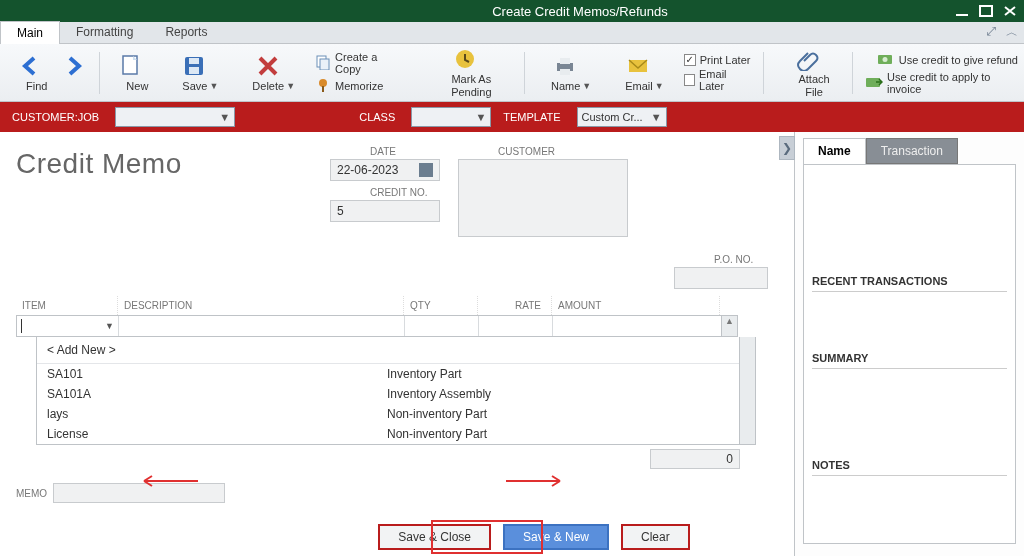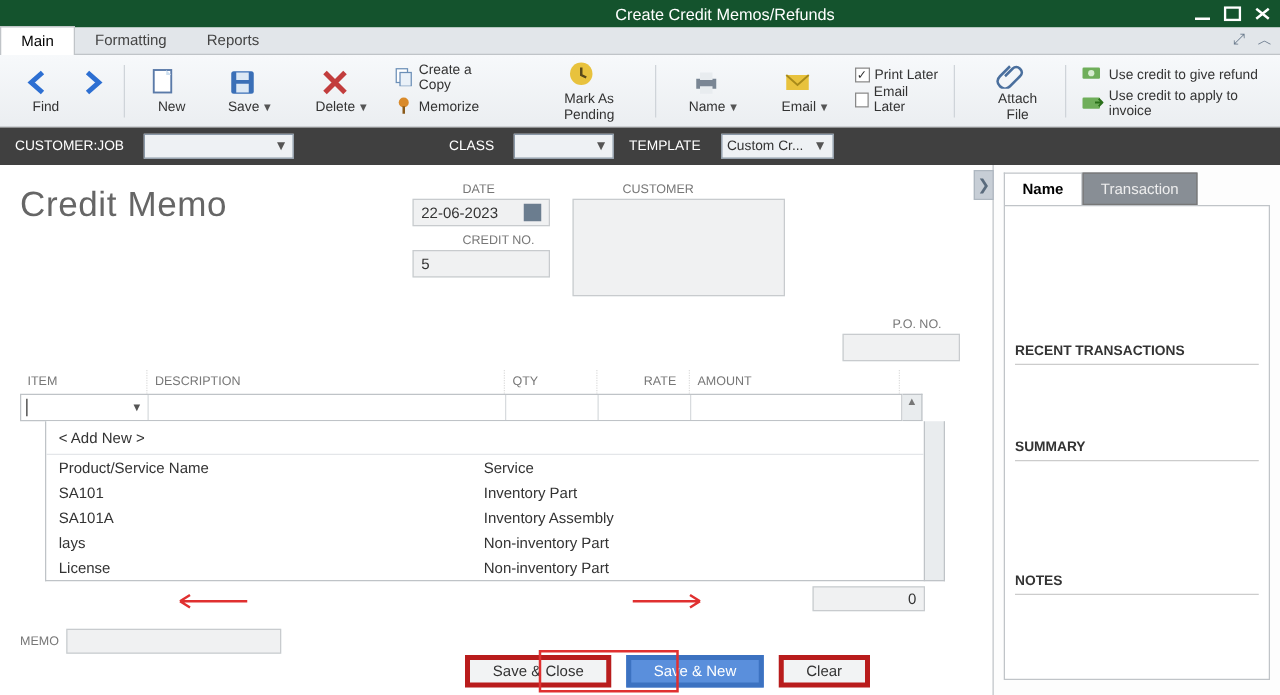--- a/index.html
+++ b/index.html
@@ -20,23 +20,23 @@
 
   .toolbar { background: linear-gradient(#f7f9fb,#ebeef1); height: 58px; display: flex; align-items: center; border-bottom: 1px solid #c0c4c8; padding-left: 6px; gap: 6px; }
   .tbtn { display: flex; flex-direction: column; align-items: center; justify-content: center; padding: 0 8px; height: 54px; gap: 2px; cursor: pointer; }
   .tbtn .icon { width: 24px; height: 24px; display:flex; align-items:center; justify-content:center;}
   .tbtn .label { font-size: 11px; color: #333; display:flex; align-items:center; gap:2px;margin-left:12px;}
   .tdiv { width: 1px; height: 42px; background: #cfd4d9; }
   .tstack { display: flex; flex-direction: column; gap: 2px; padding: 0 6px; }
   .tstack-item { display: flex; align-items: center; gap: 4px; font-size: 11px; color: #333; }
   .chk { width: 12px; height: 12px; border: 1px solid #888; background: #fff; display:inline-flex; align-items:center; justify-content:center;}
   .chk.checked::after { content: "✓"; font-size: 10px; color: #333; }
-  .credit-stack .tstack-item { cursor: pointer; }
-
-  .subheader { background: #404040; height: 30px; display: flex; align-items: center; padding: 0 12px; gap: 12px; color: #fff; font-size: 11px; }
+  .credit-stack .tstack-item { cursor: pointer; justify-content: flex-end; }
+
+  .subheader { background: #b91c1c; height: 30px; display: flex; align-items: center; padding: 0 12px; gap: 12px; color: #fff; font-size: 11px; }
   .subheader label { margin-right: 4px; }
   .subheader select, .subheader .sel { background: #eef1f4; border: 1px solid #8a98a7; height: 20px; min-width: 100px; font-size: 11px; color:#333; padding: 0 4px; display:flex; align-items:center; justify-content:space-between; gap:6px;}
   .sel .arrow { color:#555; }
 
   .main-area { display: flex; }
   .content { flex: 1; padding: 16px 16px 10px 16px; position: relative; }
   .heading { font-size: 28px; color: #666; font-weight: normal; letter-spacing: 0.5px; margin-bottom: 8px;}
   .fields-row { display: flex; gap: 18px; position: absolute; left: 330px; top: 14px;}
   .field-block { display: flex; flex-direction: column; gap: 2px; }
   .field-label { font-size: 10px; color: #777; padding-left: 40px; }
@@ -75,21 +75,21 @@
   .arrow-right { left: 506px; top: 342px; }
   .arrow-svg { width: 60px; height: 14px; }
 
   .totals-row { display: flex; justify-content: flex-end; margin-top: 4px; padding-right: 38px;}
   .total-val { background:#f0f1f2; border:1px solid #c8cbce; width:90px; height:20px; text-align:right; padding-right:6px; font-size:12px; line-height:18px; color:#333;}
 
   .memo-row { display:flex; align-items:center; gap:6px; margin-top:14px; font-size:10px; color:#777;}
   .memo-input { background:#f0f1f2; border:1px solid #c8cbce; width:172px; height:20px;}
 
   .button-row { position:absolute; bottom: 12px; left: 0; right: 0; display:flex; gap:12px; justify-content:center; padding-left:300px; padding-right:26px;}
-  .btn { height: 26px; padding: 0 18px; border: 4px solid #b91c1c; background: #f2f3f4; font-size: 12px; color:#333; display:flex; align-items:center; cursor:pointer;}
+  .btn { height: 26px; padding: 0 18px; border: 2px solid #b91c1c; background: #f2f3f4; font-size: 12px; color:#333; display:flex; align-items:center; cursor:pointer;}
   .btn.primary { background: #5a8fdc; color:#fff; border-color:#3c72c1;}
   .highlight { position:absolute; border:2px solid #e03030; width:112px; height:34px; left:431px; bottom:8px; pointer-events:none;}
 
   .sidepanel { width: 230px; border-left: 1px solid #c0c4c8; background: #fdfdfd; position: relative; height: 430px;}
   .side-collapse { position:absolute; left:-16px; top:4px; width:16px; height:24px; background:#c7ced6; display:flex; align-items:center; justify-content:center; color:#5a6b7d; cursor:pointer; border:1px solid #aeb7c0;}
   .side-tabs { display:flex; margin: 6px 8px 0 8px;}
   .stab { padding: 5px 14px; font-size: 12px; cursor:pointer;}
   .stab.active { background:#fff; border:1px solid #c0c4c8; border-bottom:none; font-weight:bold;}
   .stab.inactive { background:#888e95; color:#eee; border:1px solid #777;}
   .side-body { border:1px solid #c0c4c8; margin: 0 8px; padding: 10px 8px; height: 380px; background:#fff;}
@@ -345,24 +345,20 @@
           <div class="tcell amt"></div>
         </div>
         <div class="scroll-stub">
             <span style="font-size:9px;color:#777;">▲</span>
           </div>
       </div>
       <div style="display:flex;margin-left:20px;">
         <div class="dropdown-panel">
           <div class="dropdown-addnew">&lt; Add New &gt;</div>
           <div class="dropdown-list" id="dd-list">
-              <div class="dd-row dd-header">
-                <div class="dd-col1">Product/Service Name</div>
-                <div class="dd-col2">Service</div>
-              </div>
               <div class="dd-row">
                 <div class="dd-col1">SA101</div>
                 <div class="dd-col2">Inventory Part</div>
               </div>
               <div class="dd-row">
                 <div class="dd-col1">SA101A</div>
                 <div class="dd-col2">Inventory Assembly</div>
               </div>
               <div class="dd-row">
                 <div class="dd-col1">lays</div>

